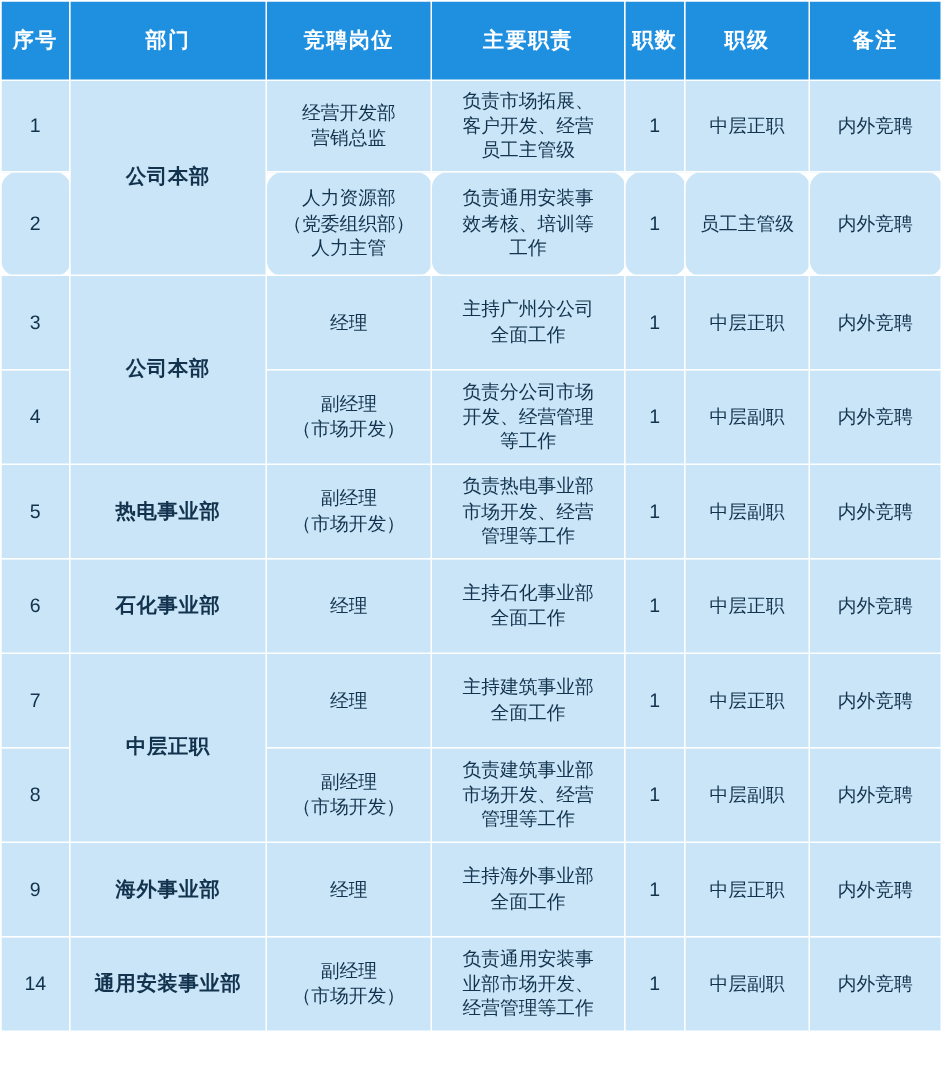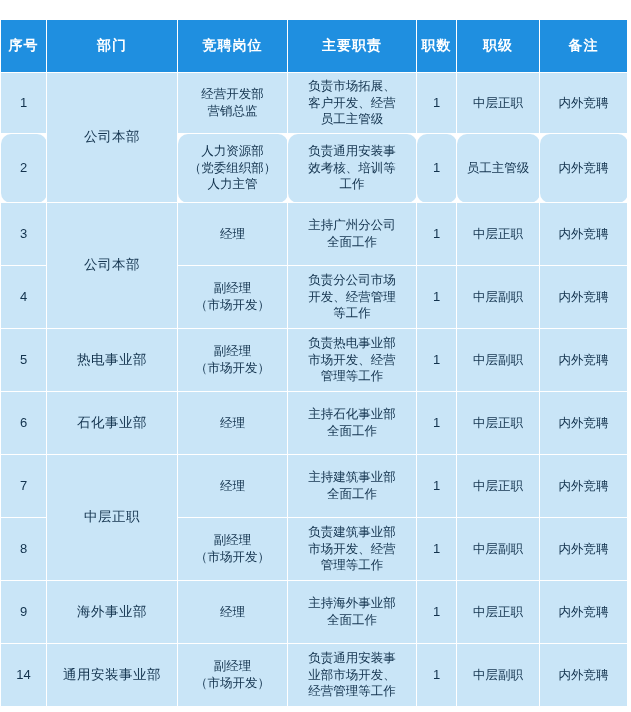--- a/index.html
+++ b/index.html
@@ -10,21 +10,20 @@
   body {
     width: 631px;
     height: 712px;
     font-family: "Liberation Sans", sans-serif;
     overflow: hidden;
   }
   #recruit-table {
     border-collapse: collapse;
     width: 543px;
     table-layout: fixed;
-    margin-top: 19px;
   }
   #recruit-table col.c-seq   { width: 46px; }
   #recruit-table col.c-dept  { width: 131px; }
   #recruit-table col.c-post  { width: 110px; }
   #recruit-table col.c-duty  { width: 129px; }
   #recruit-table col.c-num   { width: 40px; }
   #recruit-table col.c-rank  { width: 83px; }
   #recruit-table col.c-note  { width: 88px; }
 
   #recruit-table th {
@@ -43,21 +42,21 @@
     color: #12324d;
     font-size: 12.5px;
     border: 1px solid #ffffff;
     text-align: center;
     vertical-align: middle;
     line-height: 1.35;
     padding: 3px 2px;
   }
   #recruit-table td.dept {
     font-size: 13.5px;
-    font-weight: normal;
+    font-weight: bold;
     letter-spacing: 0.5px;
   }
   #recruit-table td.seq {
     font-size: 13px;
   }
   #recruit-table td.num {
     font-size: 13px;
   }
   #recruit-table td.duty {
     text-align: center;

